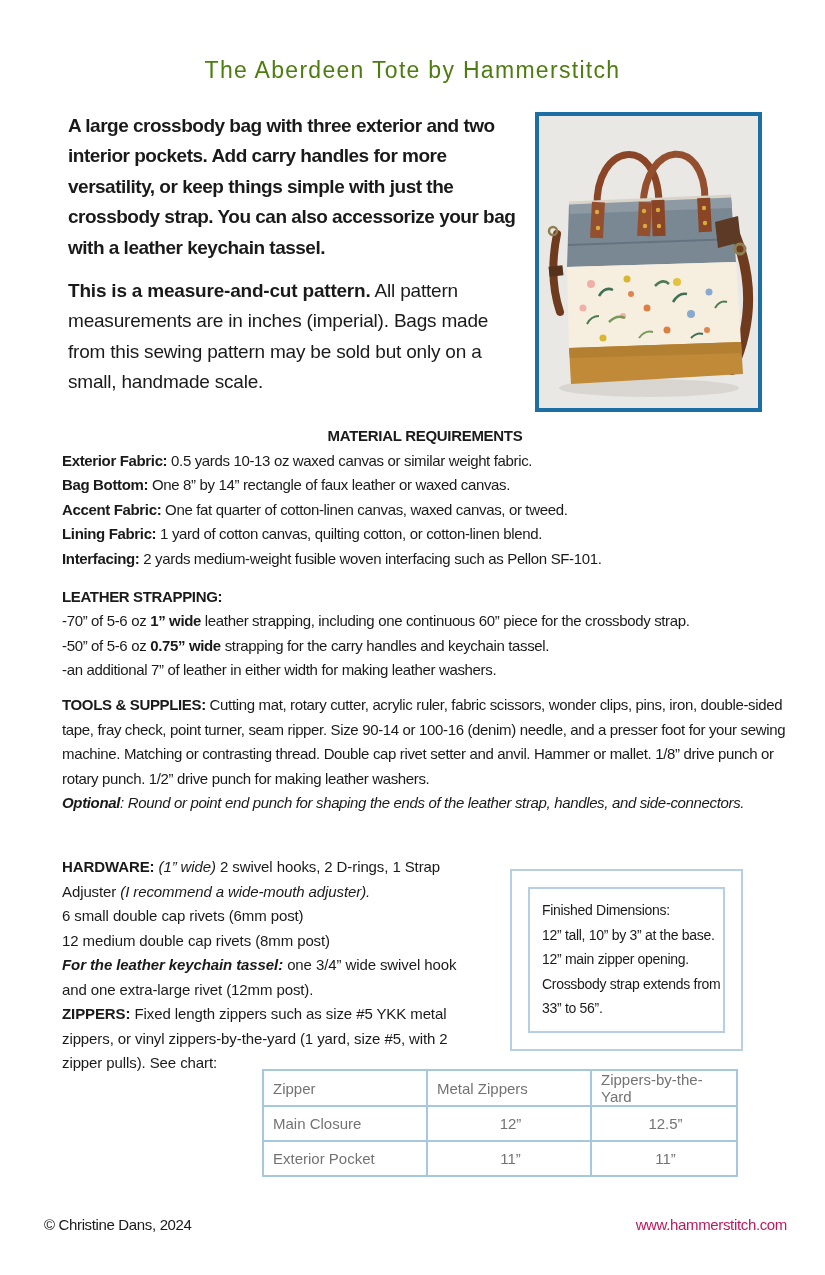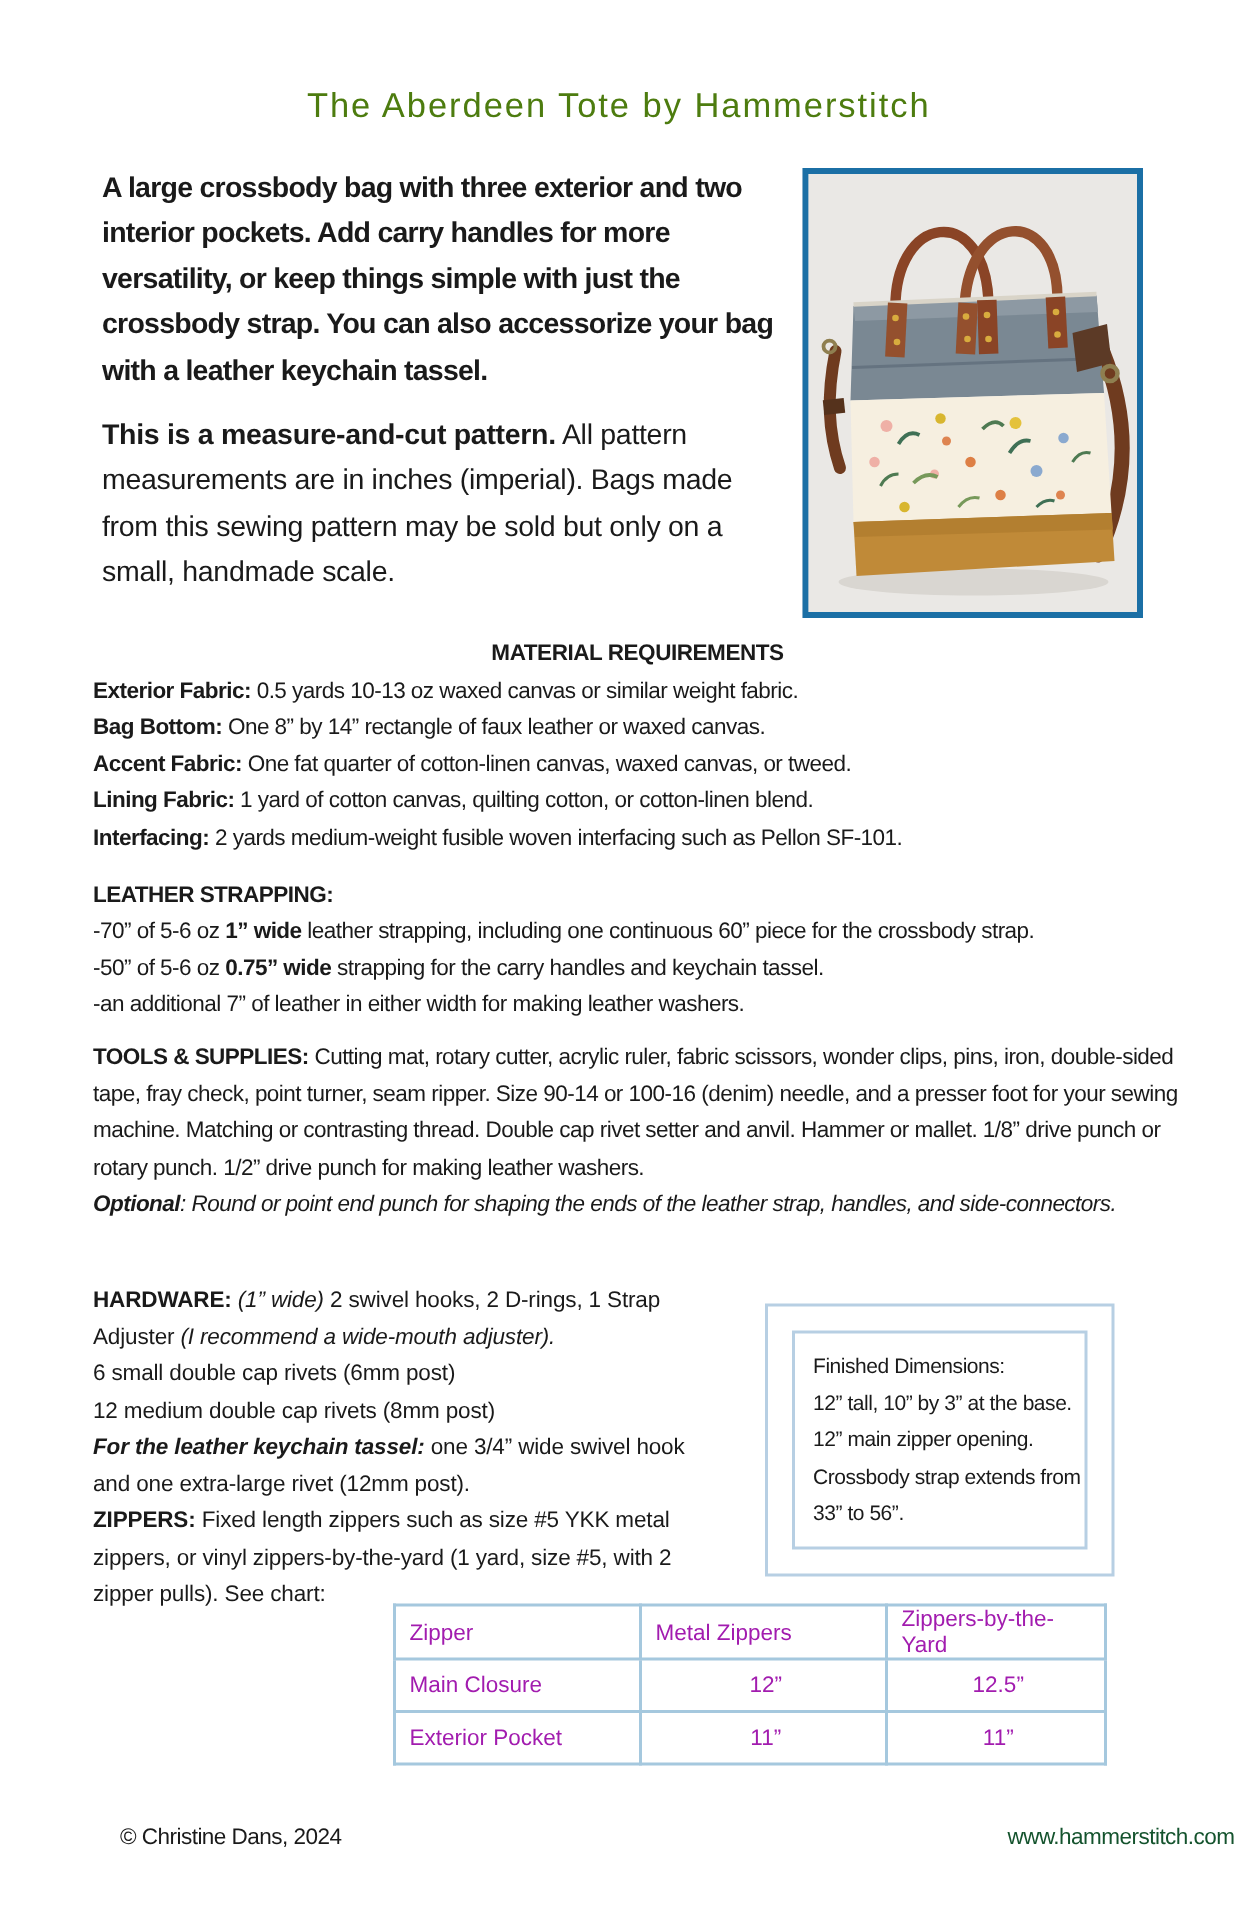--- a/index.html
+++ b/index.html
@@ -42,37 +42,37 @@
     border:2px solid #b7cfe3; padding:16px; background:#ffffff;
   }
   .dims-inner {
     border:2px solid #b7cfe3; padding:9px 8px 10px 12px;
     font-size:14px; line-height:24.5px; letter-spacing:-0.3px;
   }
   .dims-inner div { white-space:nowrap; }
 
   table.ztable {
     position:absolute; left:262px; top:1069px; border-collapse:collapse;
-    font-size:15px; color:#a21caf;
+    font-size:15px; color:#737373;
   }
   table.ztable td {
     border:2px solid #a5c8de; height:35px; padding:0 6px 0 9px; background:#ffffff;
   }
   table.ztable tr.hdr td { height:33px; }
   td.c1 { width:164px; text-align:left; }
   td.c2 { width:164px; }
   td.c3 { width:146px; }
   tr.datarow td.c2, tr.datarow td.c3 { text-align:center; }
 
   .footer {
     position:absolute; left:44px; top:1216px; width:743px;
     display:flex; justify-content:space-between;
-    font-size:15px; letter-spacing:-0.35px;margin-left:36px;
-  }
-  .footer a { color:#14532d; text-decoration:none; }
+    font-size:15px; letter-spacing:-0.35px;
+  }
+  .footer a { color:#be185d; text-decoration:none; }
 </style>
 </head>
 <body>
 
 <div class="page">
 
   <div class="title">The Aberdeen Tote by Hammerstitch</div>
 
   <div class="intro">
     <p class="p1">A large crossbody bag with three exterior and two interior pockets. Add carry handles for more versatility, or keep things simple with just the crossbody strap.  You can also accessorize your bag with a leather keychain tassel.</p>

